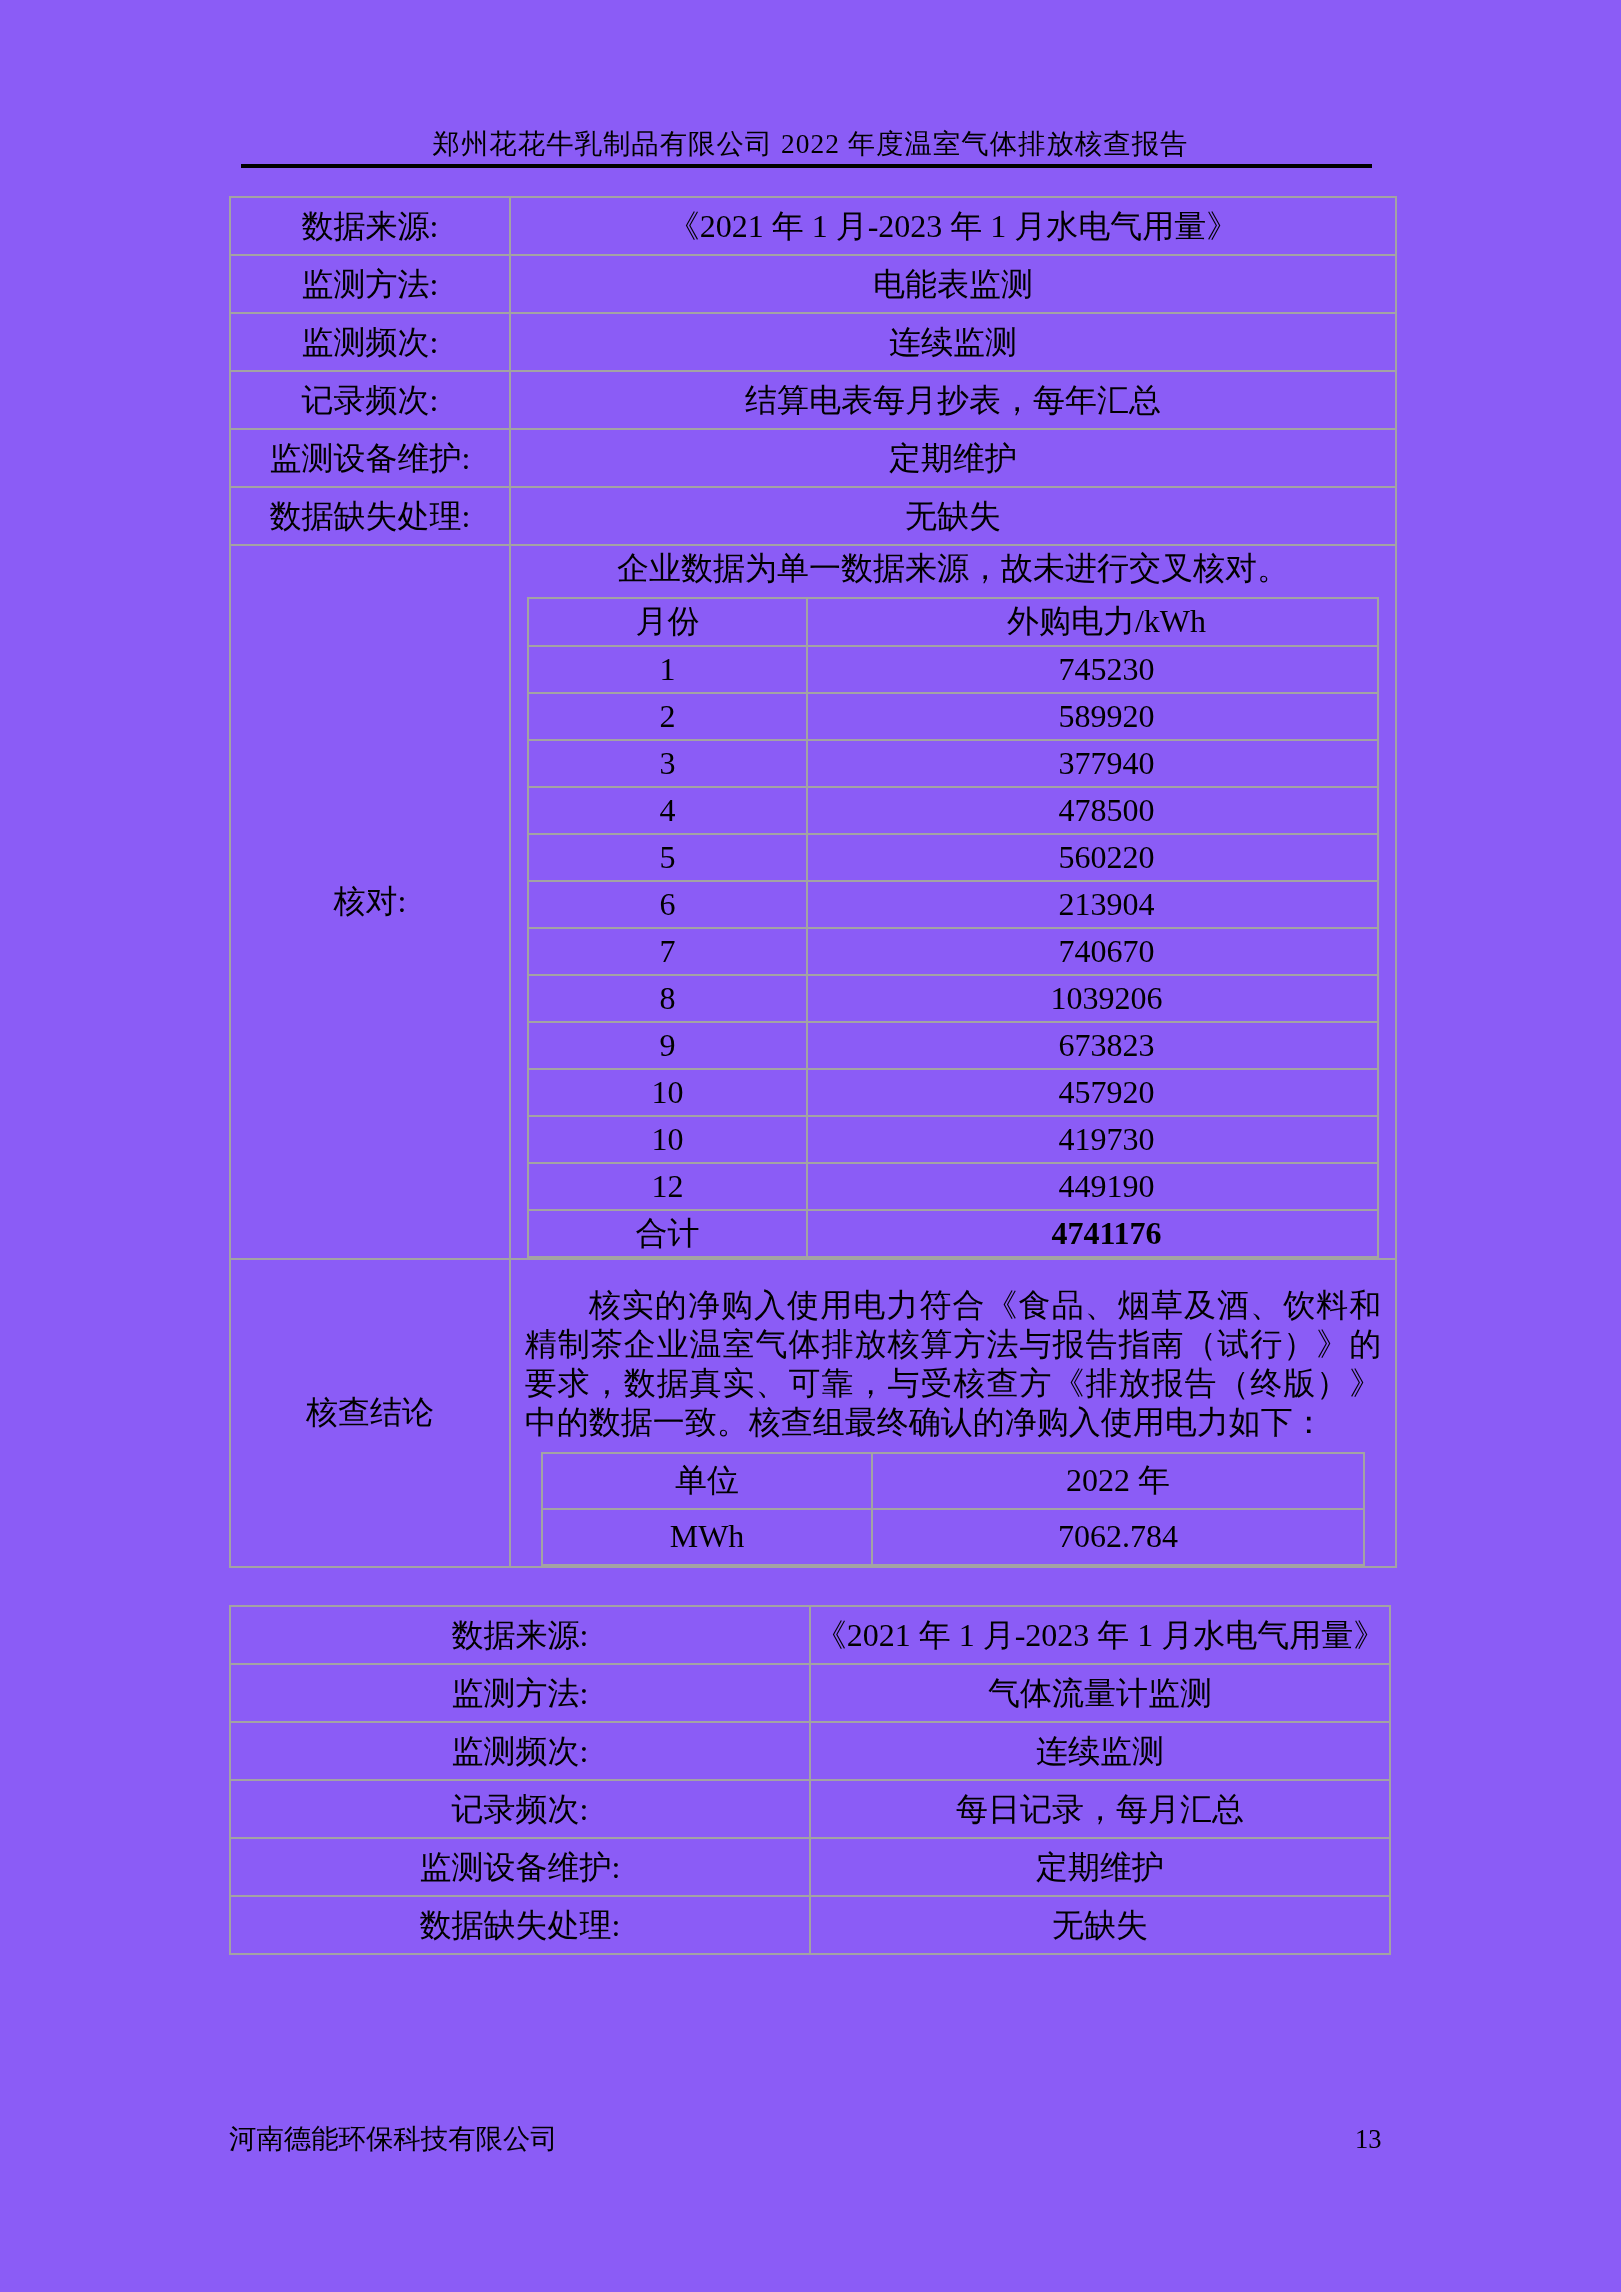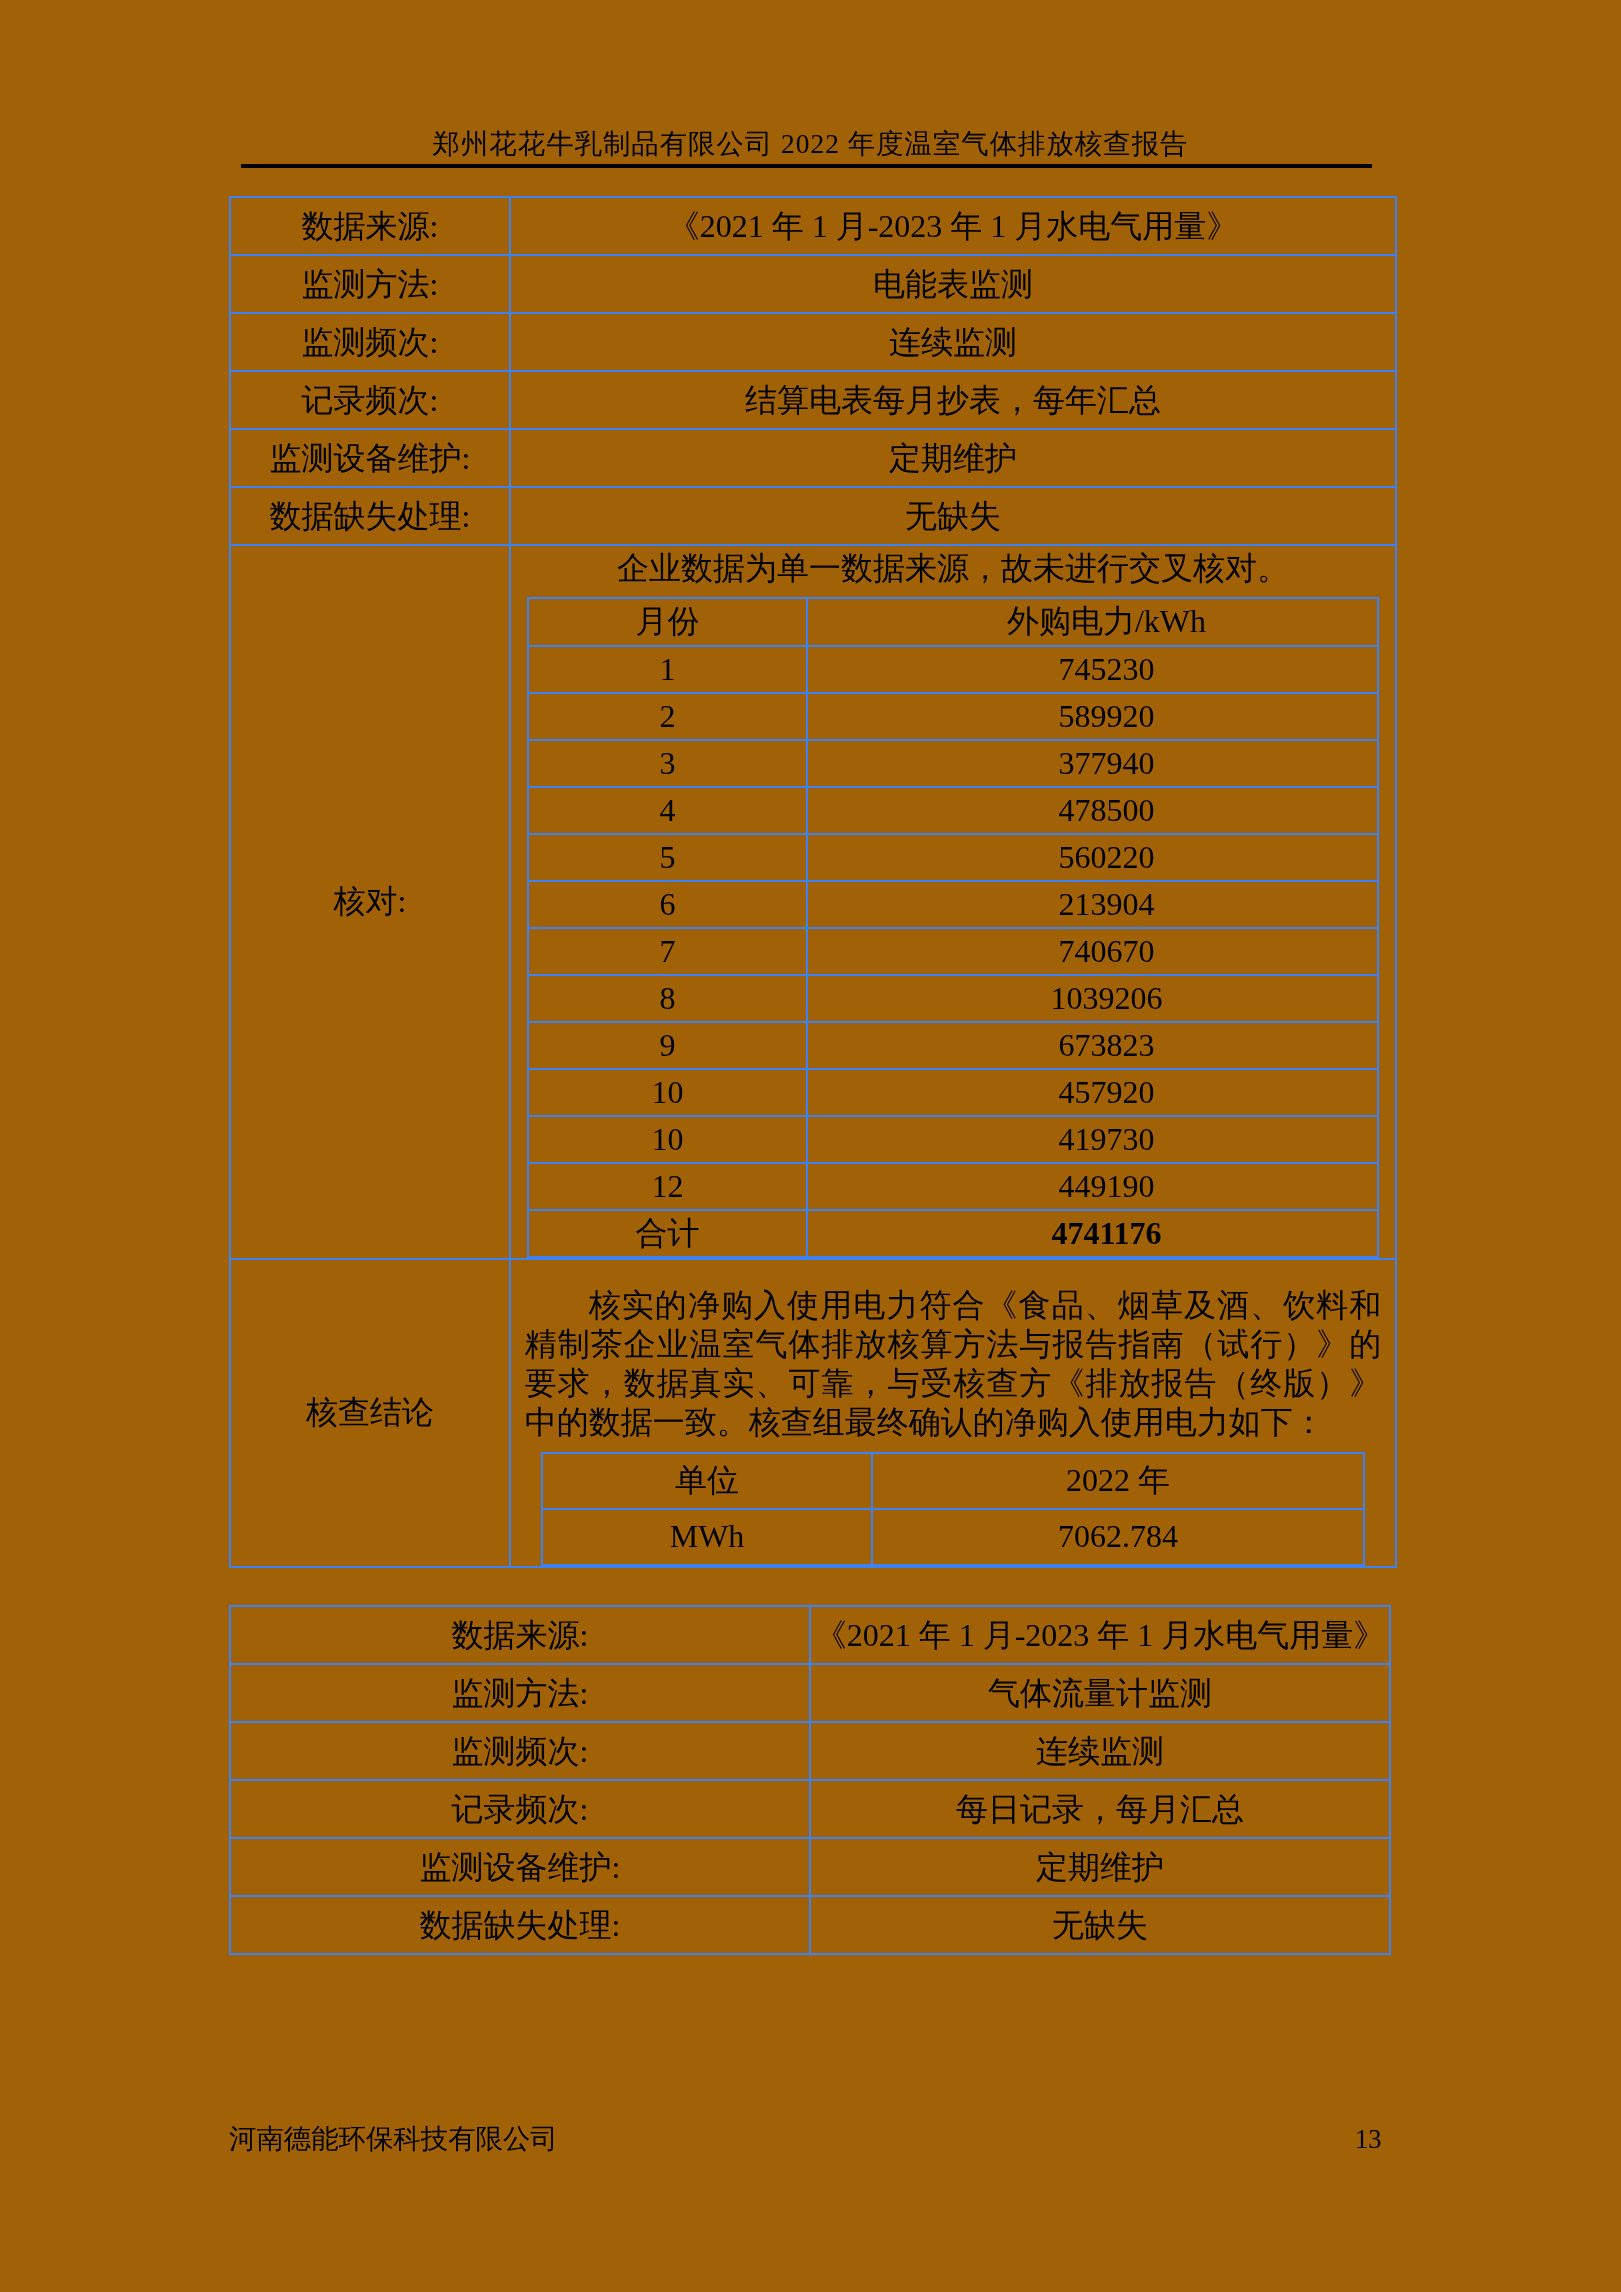--- a/index.html
+++ b/index.html
@@ -1,35 +1,35 @@
 <!DOCTYPE html>
 <html><head>
 <meta charset="utf-8">
 <style>
   html,body{margin:0;padding:0;background:#888;}
   .page{
     position:relative;
     width:1621px;height:2293px;
     margin:0 auto;
-    background:#a16207;
+    background:#8b5cf6;
     font-family:"Liberation Serif","DejaVu Serif",serif;
     color:#000;
   }
   .doc-title{
     position:absolute;top:127px;left:0;width:100%;
     text-align:center;font-size:27.4px;line-height:35px;
     letter-spacing:1px;white-space:nowrap;
   }
   .header-rule{
     position:absolute;top:164px;left:241px;width:1131px;height:3.9px;
     background:#000;
   }
   table.tbl{border-collapse:collapse;table-layout:fixed;}
   table.tbl td{
-    border:2px solid #3b82f6;
+    border:2px solid #a3a3a3;
     text-align:center;vertical-align:middle;
     font-size:32px;line-height:39px;
     padding:0;overflow:hidden;
   }
   .main-tbl{position:absolute;left:229px;width:1162px;}
   .main-tbl td{border-width:2.9px;}
   .main-tbl td.lbl{width:278px;}
   .main-tbl td.val{width:884px;}
   .row-h td{height:56px;}
   .check-cell{vertical-align:top !important;}

